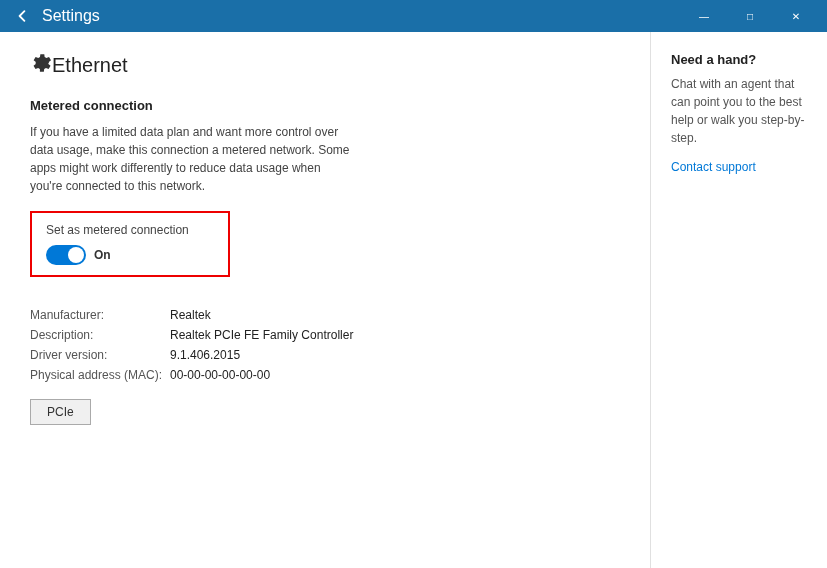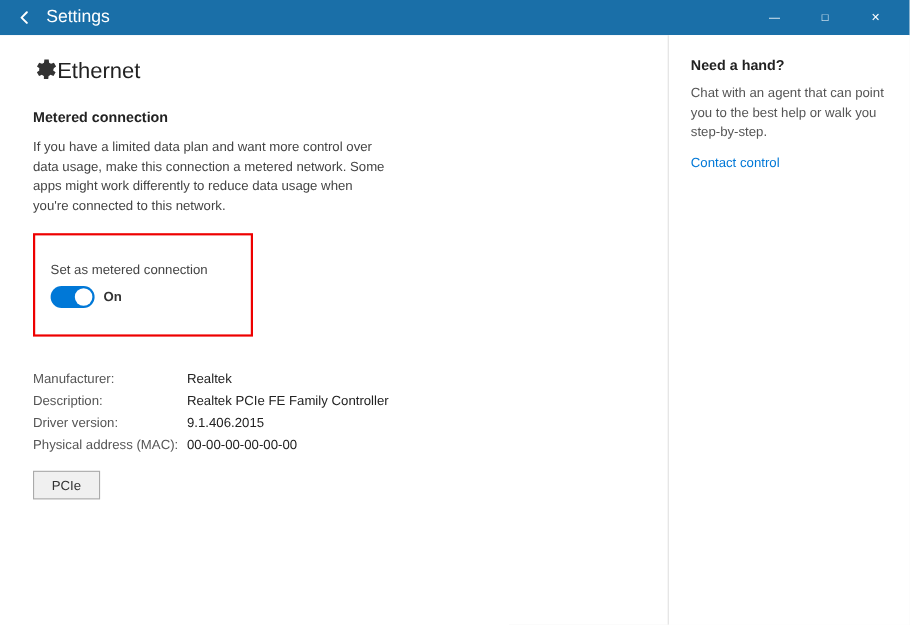--- a/index.html
+++ b/index.html
@@ -92,21 +92,21 @@
       font-size: 12px;
       color: #444;
       line-height: 1.5;
       max-width: 320px;
       margin-bottom: 16px;
     }
 
     
     .metered-box {
       border: 2px solid #e00;
-      padding: 24px 14px;
+      padding: 10px 14px;
       display: inline-block;
       margin-bottom: 24px;
       min-width: 200px;
     }
     .metered-box-label {
       font-size: 12px;
       color: #444;
       margin-bottom: 8px;
     }
     .toggle-row {
@@ -164,21 +164,21 @@
       border: 1px solid #aaa;
       background: #f0f0f0;
       padding: 5px 16px;
       font-size: 12px;
       cursor: pointer;
       color: #333;
     }
 
     
     .side-panel {
-      width: 220px;
+      width: 177px;
       padding: 20px 20px;
       border-left: 1px solid #e0e0e0;
       background: white;
     }
     .side-panel-title {
       font-size: 13px;
       font-weight: 600;
       color: #222;
       margin-bottom: 8px;
     }
@@ -266,15 +266,15 @@
           </tbody>
       </table>
       <button class="copy-btn">PCIe</button>
     </div>
 
   </div>
 
   <div class="side-panel">
     <div class="side-panel-title">Need a hand?</div>
     <p class="side-panel-text">Chat with an agent that can point you to the best help or walk you step-by-step.</p>
-    <a class="side-panel-link">Contact control</a>
+    <a class="side-panel-link">Contact support</a>
   </div>
 </div>
 
 </body></html>

